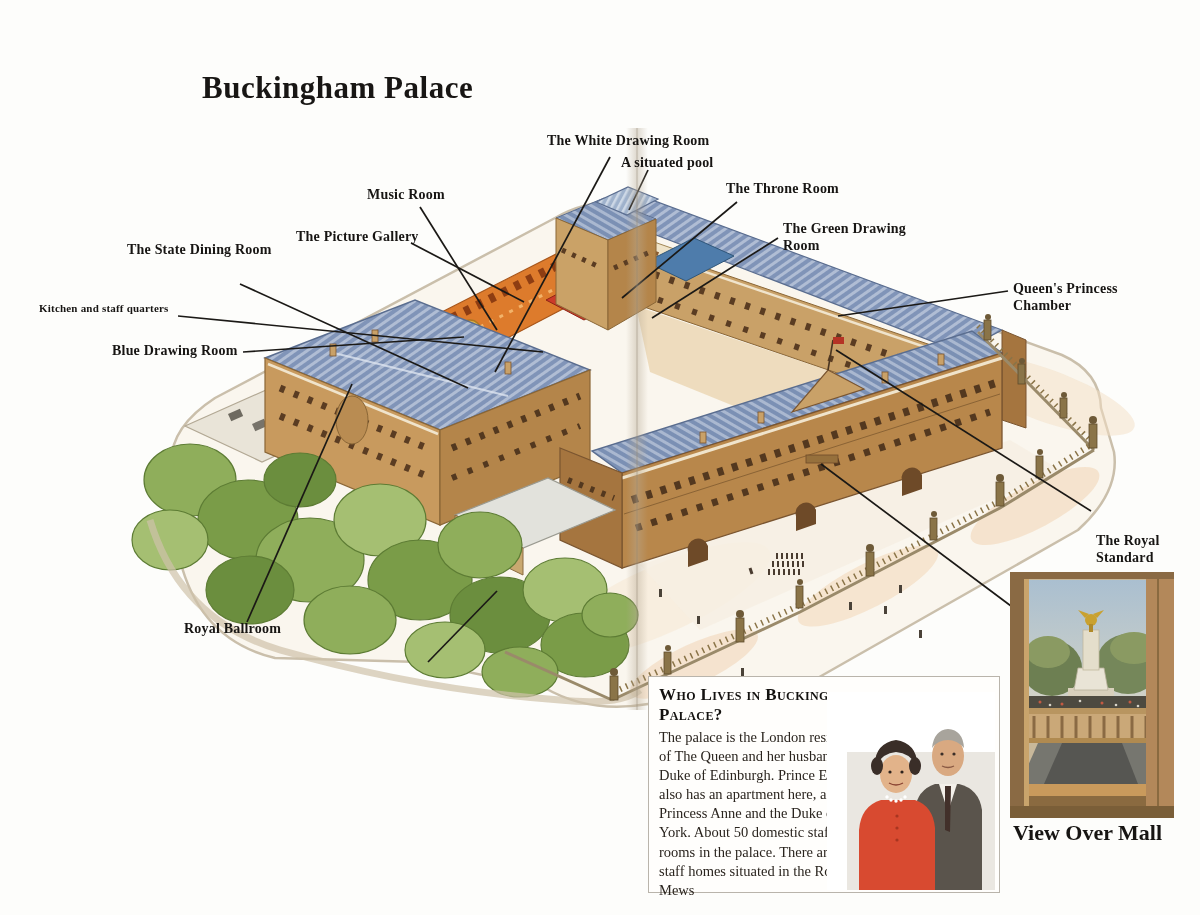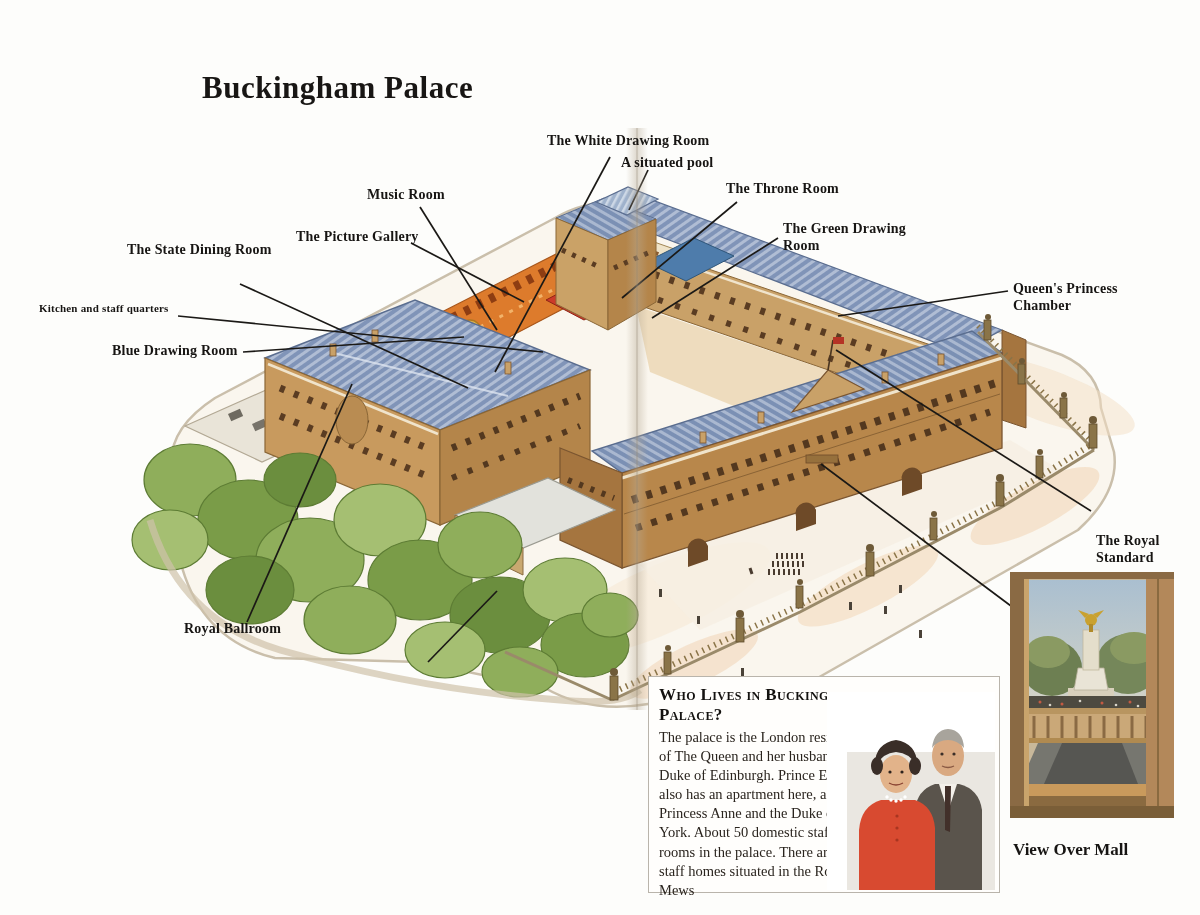--- a/index.html
+++ b/index.html
@@ -13,21 +13,21 @@
        color:#181614;letter-spacing:.5px;}
   
   #infobox{position:absolute;left:648px;top:676px;width:352px;height:217px;background:#fffefc;
        border:1px solid #b9b4ab;box-sizing:border-box;}
   #infobox h3{margin:8px 0 2px 10px;font-size:17px;line-height:1.2;color:#141210;
        font-variant:small-caps;letter-spacing:.4px;width:230px;}
   #infobox p{margin:2px 0 0 10px;width:212px;font-size:14.5px;line-height:1.32;color:#2a241e;}
   #portrait{position:absolute;right:4px;bottom:2px;}
   
   #mall{position:absolute;left:1010px;top:572px;}
-  #mall-caption{position:absolute;left:1013px;top:840px;font-size:17px;font-weight:bold;color:#171513;}
+  #mall-caption{position:absolute;left:1013px;top:820px;font-size:22px;font-weight:bold;color:#171513;}
 </style>
 </head>
 <body>
 
 <div id="page">
 
   <svg id="art" width="1200" height="915" viewBox="0 0 1200 915">
     <defs>
       <pattern id="roofP" width="7" height="7" patternUnits="userSpaceOnUse" patternTransform="rotate(55)">
         <rect width="7" height="7" fill="#8094b8"></rect>

